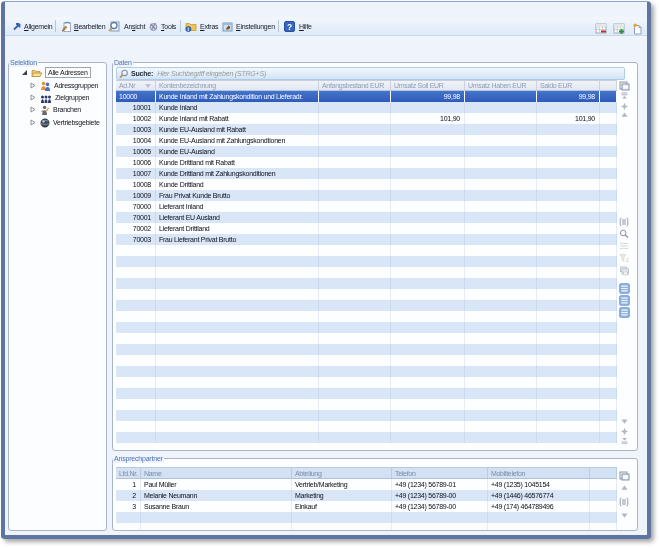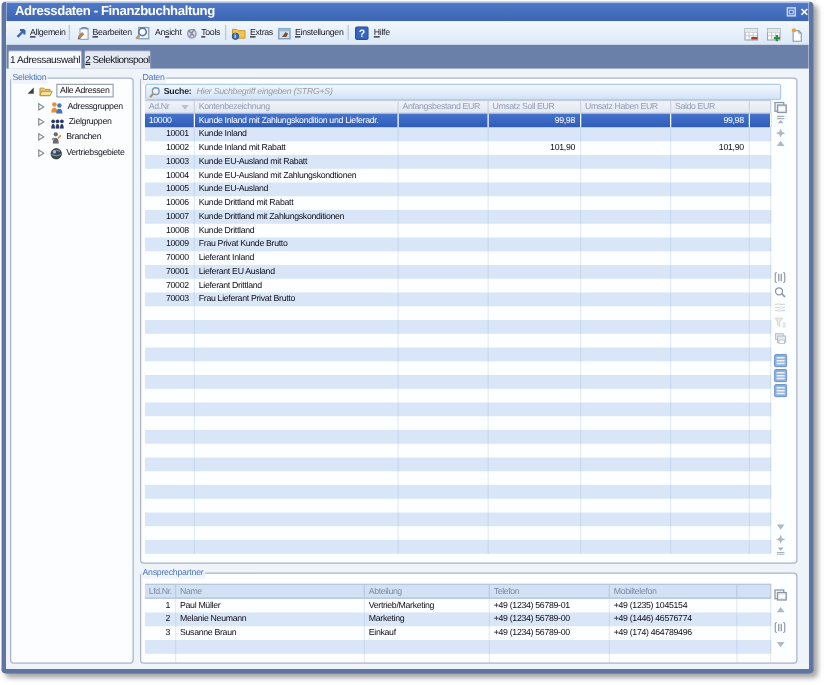--- a/index.html
+++ b/index.html
@@ -32,29 +32,20 @@
 .row .num{justify-content:flex-end;padding-right:4px;padding-left:0;}
 .row.alt{background:#d8e6f7;}
 .row.sel{background:linear-gradient(#4474cd,#2e5bb7);color:#fff;}
 .row.sel .c{border-right:1px solid #fff;}
 .ric{position:absolute;color:#a2abb8;}
 .ric svg{display:block;}
 </style>
 </head>
 <body>
 <div id="win">
-  <div class="titlebar">Adressdaten - Finanzbuchhaltung
-    <svg class="tb-ico" style="left:624px" width="8" height="9" viewBox="0 0 10 10">
-        <rect x="1" y="1" width="8" height="8" fill="none" stroke="#cfe0f5" stroke-width="1.4"></rect>
-        <rect x="3" y="3.4" width="4" height="3.6" fill="none" stroke="#cfe0f5" stroke-width="1"></rect>
-      </svg>
-    <svg class="tb-ico" style="left:635px" width="7" height="9" viewBox="0 0 9 10">
-        <path d="M1.5 2 L7.5 8 M7.5 2 L1.5 8" stroke="#fff" stroke-width="1.6"></path>
-      </svg>
-  </div>
   <div class="menubar" id="menubar">
       <div class="mi" style="left:7px">
         <svg width="10" height="11" viewBox="0 0 10 11">
           <path d="M2 8.5 L7.5 3 M7.5 3 L4 3 M7.5 3 L7.5 6.5" stroke="#3a62ae" stroke-width="1.8" fill="none"></path>
         </svg>
         <span style="margin-left:2px"><u>A</u>llgemein</span>
       </div>
       <div class="mi" style="left:56px">
         <svg width="11" height="11" viewBox="0 0 11 11">
           <rect x="3" y="2" width="6.5" height="8.5" fill="#fdfdfd" stroke="#98a4b4" stroke-width="0.9"></rect>
@@ -116,24 +107,20 @@
           <path d="M1 3.8 L11 3.8 M1 6.6 L11 6.6 M4.3 1 L4.3 10 M7.6 1 L7.6 10" stroke="#b5bfc9" stroke-width="0.7"></path>
           <rect x="1" y="1" width="10" height="2.8" fill="#e4e8e4"></rect>
           <path d="M8.5 6 L8.5 11 M6 8.5 L11 8.5" stroke="#28953a" stroke-width="1.8"></path>
         </svg></div>
       <div style="position:absolute;left:627px;top:4px"><svg width="11" height="12" viewBox="0 0 11 12">
           <path d="M2.5 2.5 L7 2.5 L9 4.5 L9 11 L2.5 11 Z" fill="#fdfefe" stroke="#8a99ad" stroke-width="0.9"></path>
           <path d="M7 2.5 L7 4.5 L9 4.5" fill="none" stroke="#8a99ad" stroke-width="0.8"></path>
           <circle cx="3.2" cy="2.2" r="1.7" fill="#f0a030"></circle>
         </svg></div>
     </div>
-  <div class="tabzone">
-    <div class="tab tab1">1 Adressauswahl</div>
-    <div class="tab tab2"><u>2</u> Selektionspool</div>
-  </div>
   <div class="content">
     <div class="gb" id="gbSel">
         <span class="lbl">Selektion</span>
         <div class="trow" style="left:11px;top:4px;width:92px">
           <svg width="7" height="7" viewBox="0 0 7 7" style="margin-left:1px">
             <path d="M6 1 L6 6 L1 6 Z" fill="#404040"></path>
           </svg>
           <svg width="12" height="10" viewBox="0 0 12 10" style="margin-left:3px">
             <path d="M1 2.5 L1 8.5 L9 8.5 L9 3.5 L5 3.5 L4 2.5 Z" fill="#f5c965" stroke="#b8923a" stroke-width="0.8"></path>
             <path d="M2.2 5 L10.8 5 L9 8.5 L1 8.5 Z" fill="#fadf96" stroke="#b8923a" stroke-width="0.8"></path>

